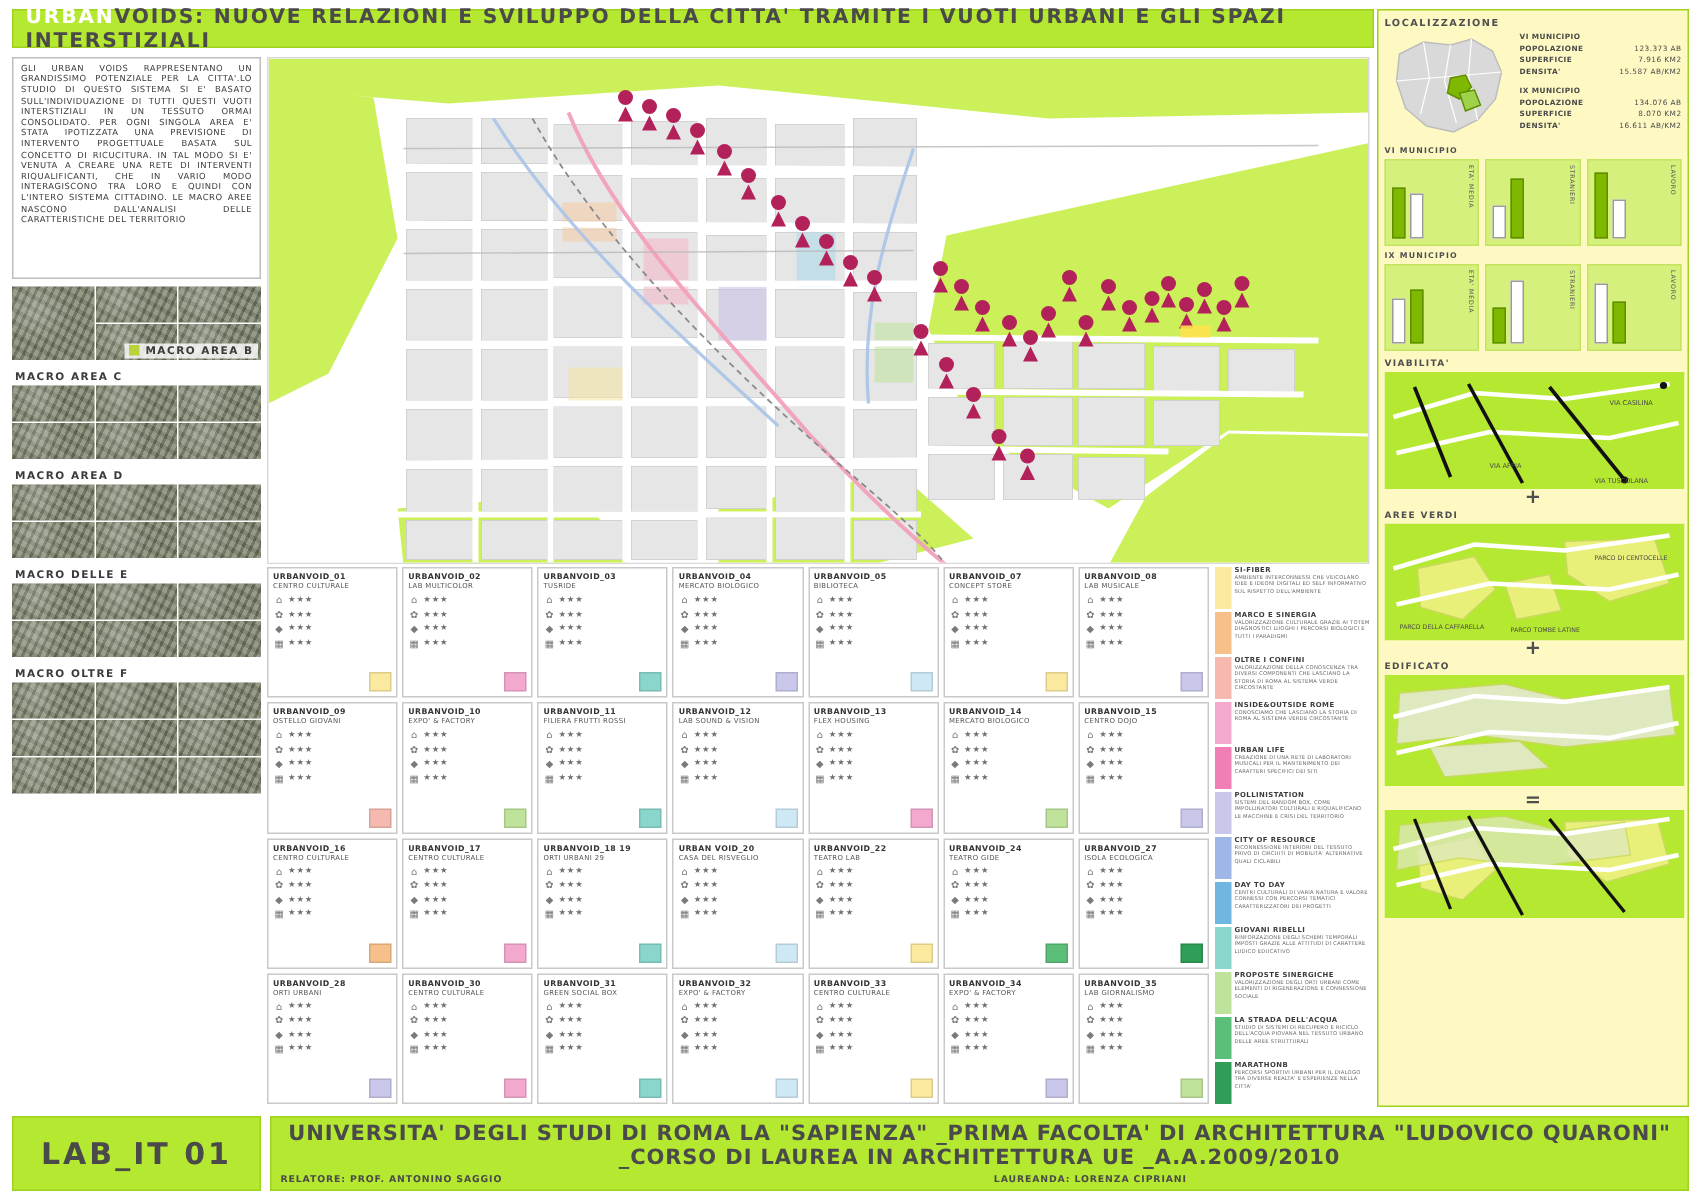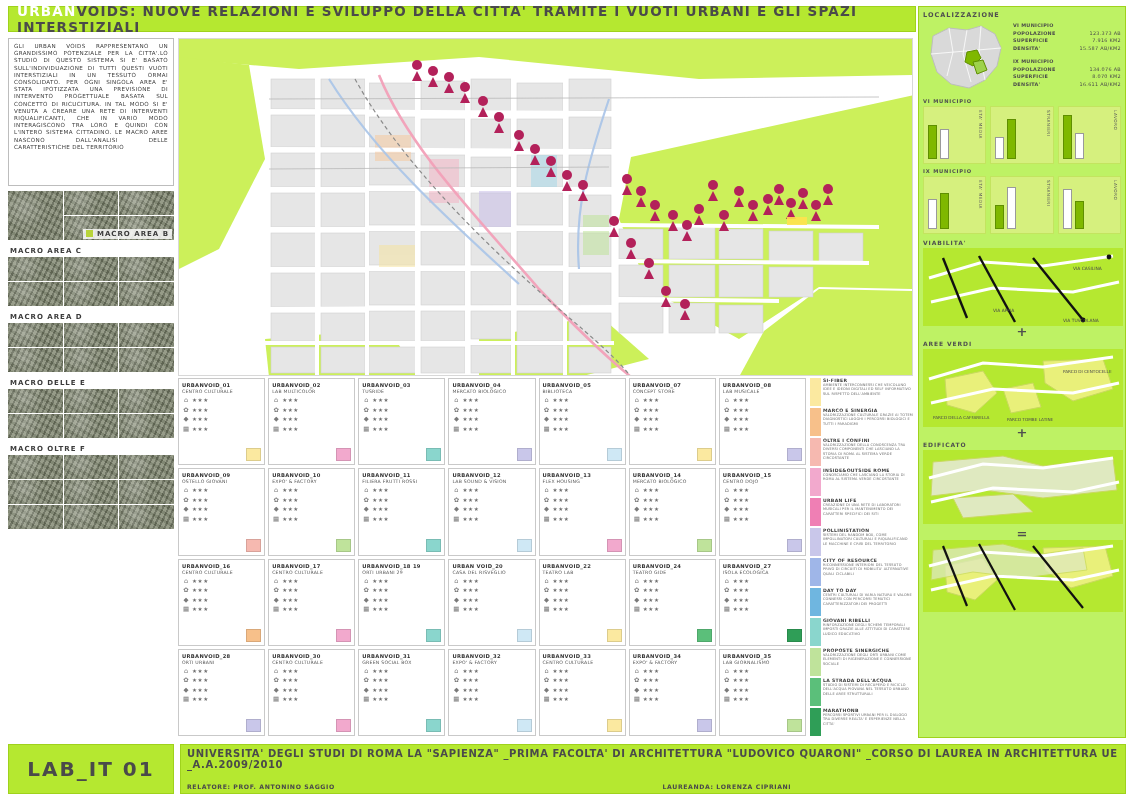--- a/index.html
+++ b/index.html
@@ -86,21 +86,21 @@
     flex:1; display:flex; gap:2px; align-items:stretch;
   }
   .leg .chip { width:11px; flex:0 0 11px; }
   .leg .txt { flex:1; }
   .leg .lt { font-size:4.6px; font-weight:bold; letter-spacing:.3px; color:#3b3b3b; }
   .leg .ld { font-size:3.5px; line-height:4.3px; letter-spacing:.15px; color:#6a6a6a; }
 
   
   .right {
     position:absolute; left:918px; top:6px; width:208px; height:732px;
-    background:#bef264; border:1px solid #9fd21c; padding:4px;
+    background:#fef9c3; border:1px solid #9fd21c; padding:4px;
   }
   .right h4 {
     margin:0 0 3px 0; font-size:6.5px; font-weight:bold; letter-spacing:1px; color:#4f4f4f;
   }
   .loc-row { display:flex; gap:4px; align-items:flex-start; }
   .loc-map { width:86px; height:72px; position:relative; }
   .stats { flex:1; font-size:4.9px; line-height:7.5px; color:#4a4a4a; letter-spacing:.3px; }
   .stats .r { display:flex; justify-content:space-between; }
   .stats .lbl { font-weight:bold; }
   .stats .hdr { font-weight:bold; }
@@ -128,21 +128,21 @@
   }
   .labbox {
     width:166px; background:#b5e830; border:1px solid #9fd21c;
     display:flex; align-items:center; justify-content:center;
   }
   .labbox .lt { font-size:20px; font-weight:bold; letter-spacing:2px; color:#4a4a4a; }
   .credits {
     flex:1; background:#b5e830; border:1px solid #9fd21c; padding:3px 6px;
     display:flex; flex-direction:column; justify-content:space-between;
   }
-  .credits .l1 { font-size:10px; font-weight:bold; letter-spacing:.6px; color:#4a4a4a; text-align:left; }
+  .credits .l1 { font-size:14px; font-weight:bold; letter-spacing:.6px; color:#4a4a4a; text-align:center; }
   .credits .l2 { display:flex; justify-content:space-between; align-items:center; }
   .credits .l2 .a { font-size:6.2px; font-weight:bold; letter-spacing:.6px; color:#4a4a4a; }
   .credits .l3 { font-size:9px; font-weight:bold; letter-spacing:.5px; color:#4a4a4a; text-align:right; }
 </style>
 </head>
 <body>
 
 <div class="page">
 
   <div class="titlebar">

